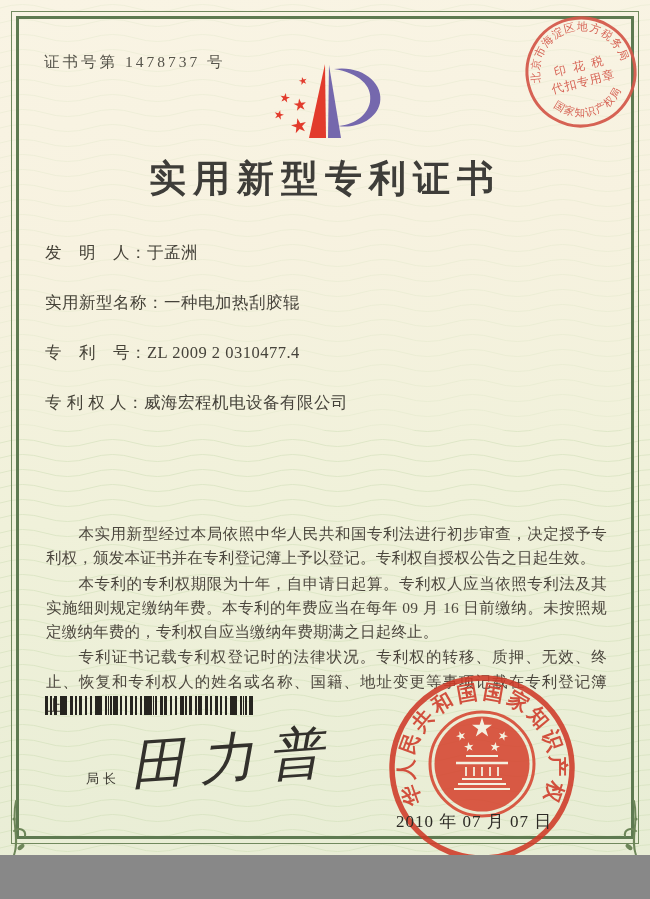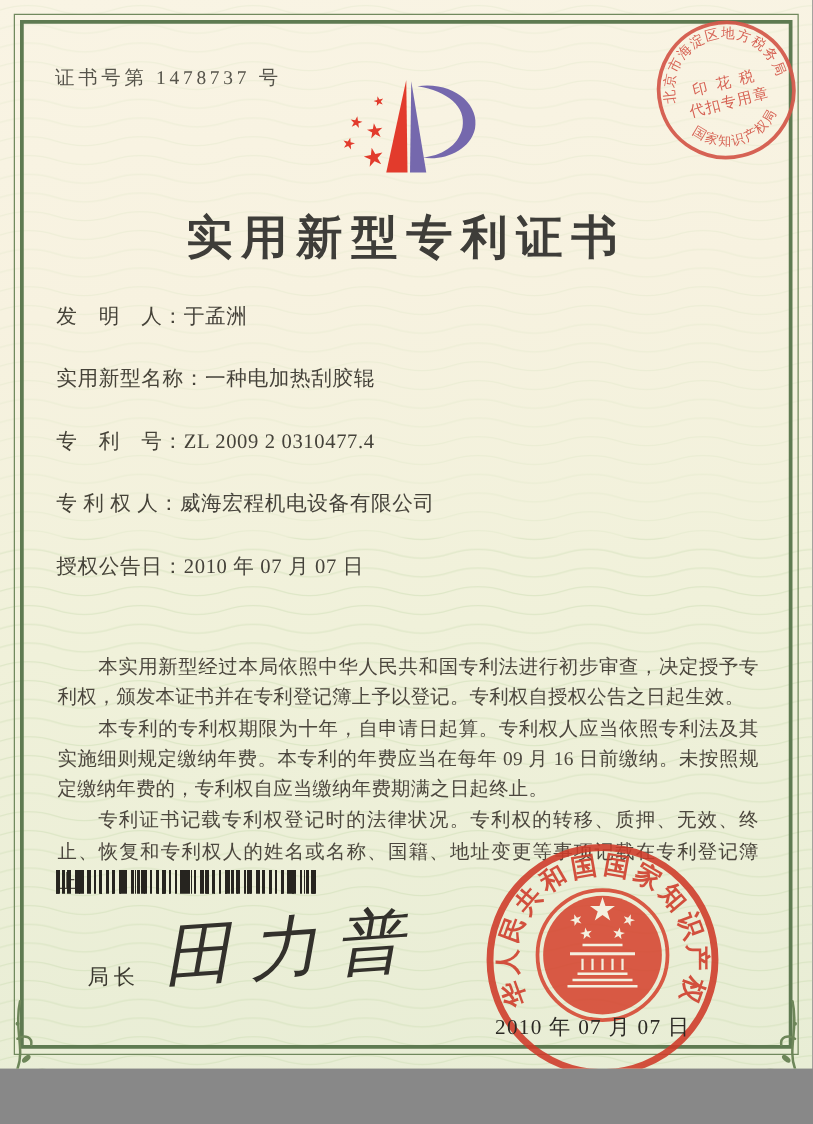--- a/index.html
+++ b/index.html
@@ -10,35 +10,35 @@
   }
   .waves{position:absolute;inset:0;pointer-events:none;}
   .frame-outer{position:absolute;inset:11px;border:1px solid #71895e;pointer-events:none;}
   .frame-inner{position:absolute;inset:16px;border:3px solid #5e7a51;pointer-events:none;}
   .corner{position:absolute;width:96px;height:96px;top:797px;}
   .corner.left{left:6px;}
   .corner.right{right:6px;transform:scaleX(-1);}
   .cert-number{position:absolute;left:44px;top:52px;font-size:15.5px;color:#56544b;letter-spacing:3px;}
   .logo{position:absolute;left:262px;top:56px;}
   .tax-stamp{position:absolute;left:521px;top:12px;transform:rotate(-14deg);opacity:.93;}
-  .title{position:absolute;left:0;right:0;top:150px;margin:15px;text-align:center;
+  .title{position:absolute;left:0;right:0;top:150px;margin:4px;text-align:center;
     font-size:37px;font-weight:bold;color:#3e3d39;letter-spacing:7px;}
   .fields{position:absolute;left:45px;top:242px;right:40px;}
   .field-row{height:26px;margin-bottom:24px;font-size:16.5px;color:#454238;letter-spacing:.5px;white-space:nowrap;}
   .field-label{color:#454238;}
   .field-value{color:#45423a;}
   .body-text{position:absolute;left:45px;top:521px;width:563px;font-size:15.5px;
     line-height:24.3px;color:#4c473e;letter-spacing:.2px;}
   .body-text p{margin:1px;text-indent:2.1em;text-align:justify;}
   .barcode{position:absolute;left:45px;top:696px;width:209px;height:19px;
     background-image:
       repeating-linear-gradient(90deg,#26241f 0 2px,transparent 2px 5px),
       repeating-linear-gradient(90deg,#26241f 0 1px,transparent 1px 9px),
       repeating-linear-gradient(90deg,#26241f 0 3px,transparent 3px 17px);}
-  .director{position:absolute;left:70px;top:770px;font-size:17px;color:#3a382f;letter-spacing:4px;}
+  .director{position:absolute;left:86px;top:770px;font-size:13px;color:#3a382f;letter-spacing:4px;}
   .signature{position:absolute;left:130px;top:722px;font-size:55px;font-style:italic;
     color:#33312c;letter-spacing:14px;transform:rotate(-4deg);white-space:nowrap;}
   .big-seal{position:absolute;left:384px;top:670px;opacity:.88;z-index:4;}
   .seal-date{position:absolute;left:396px;top:810px;font-size:17px;color:#2c2a25;
     letter-spacing:1px;z-index:6;white-space:nowrap;}
   .footer{position:absolute;left:0;right:0;top:856px;text-align:center;
     font-size:13px;color:#4b483f;letter-spacing:2px;}
 </style>
 </head>
 <body>
@@ -136,23 +136,20 @@
     </div>
     <div class="field-row">
       <span class="field-label">实用新型名称：</span><span class="field-value">一种电加热刮胶辊</span>
     </div>
     <div class="field-row">
       <span class="field-label">专　利　号：</span><span class="field-value">ZL 2009 2 0310477.4</span>
     </div>
     <div class="field-row">
       <span class="field-label">专 利 权 人：</span><span class="field-value">威海宏程机电设备有限公司</span>
     </div>
-    <div class="field-row">
-      <span class="field-label">授权公告日：</span><span class="field-value">2010 年 07 月 07 日</span>
-    </div>
   </div>
 
   <div class="body-text">
     <p>本实用新型经过本局依照中华人民共和国专利法进行初步审查，决定授予专利权，颁发本证书并在专利登记簿上予以登记。专利权自授权公告之日起生效。</p>
     <p>本专利的专利权期限为十年，自申请日起算。专利权人应当依照专利法及其实施细则规定缴纳年费。本专利的年费应当在每年 09 月 16 日前缴纳。未按照规定缴纳年费的，专利权自应当缴纳年费期满之日起终止。</p>
     <p>专利证书记载专利权登记时的法律状况。专利权的转移、质押、无效、终止、恢复和专利权人的姓名或名称、国籍、地址变更等事项记载在专利登记簿上。</p>
   </div>
 
   <div class="barcode"></div>
 

